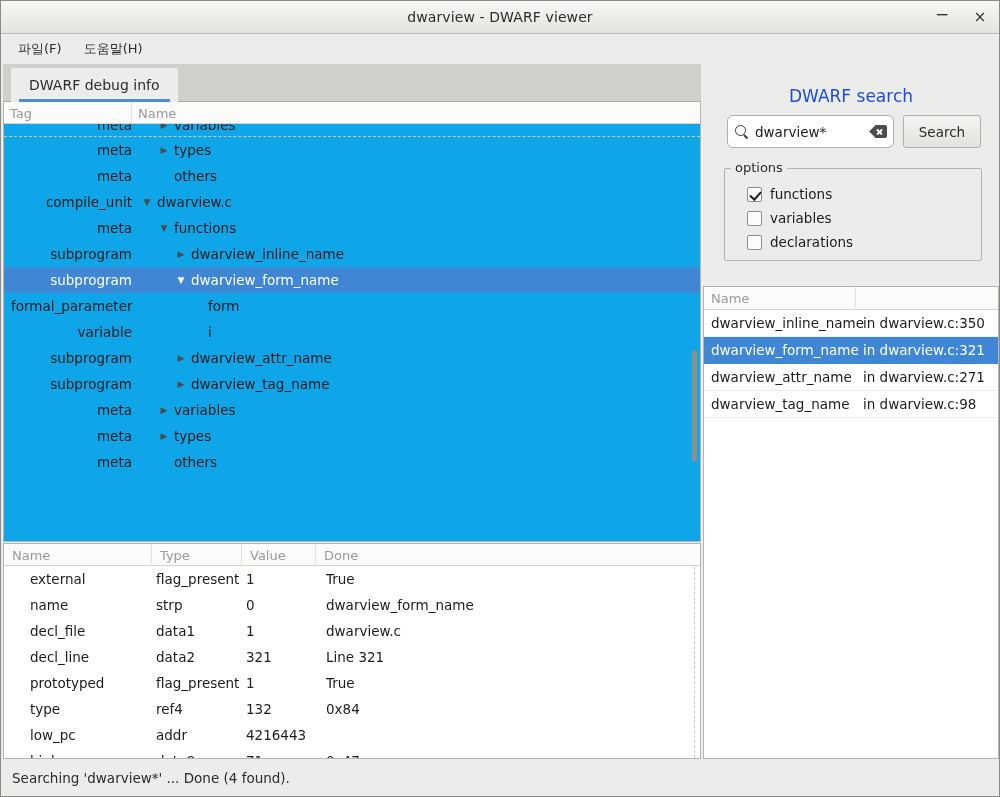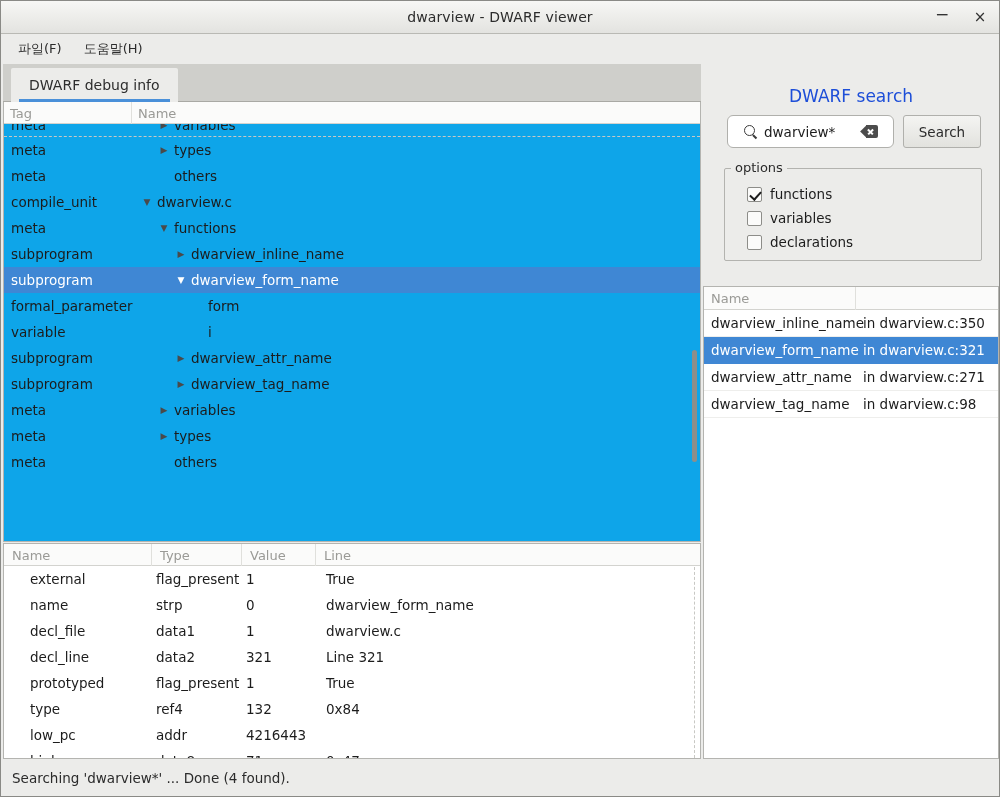--- a/index.html
+++ b/index.html
@@ -91,21 +91,21 @@
   .th.name { flex: 1; border-right: none; }
 
   .tree-body { position: relative; height: 417px; overflow: hidden; }
   .trow {
     display: flex; height: 26px; align-items: center;
     font-size: 13.5px; color: #1c1c1c;
   }
   .trow.clip-top { height: 13px; align-items: flex-start; overflow: hidden; }
   .trow.clip-top .tcell { margin-top: -7px; }
   .trow.sel { background: #3f87d4; color: #ffffff; }
-  .tcell.tag { width: 128px; padding-left: 7px; }
+  .tcell.tag { width: 128px; padding-left: 7px; text-align: right; }
   .tcell.nm { flex: 1; display: flex; align-items: center; }
   .tri {
     display: inline-block; width: 14px; text-align: center;
     font-size: 9px; color: #4a4a4a; margin-right: 3px;
   }
   .trow.sel .tri { color: #ffffff; }
   .tri.blank { color: transparent; }
   .dashed-sep {
     position: absolute; left: 0; right: 0; top: 12px; height: 0;
     border-top: 1px dashed #c8c8c4;
@@ -151,21 +151,21 @@
     position: absolute; left: 0; top: 22px; width: 296px;
     text-align: center; font-size: 17px; color: #1d4ed8;
   }
   .search-row {
     position: absolute; left: 24px; top: 51px; width: 254px; height: 33px;
     display: flex; gap: 9px;
   }
   .search-input-wrap {
     width: 167px; height: 33px; background: #ffffff;
     border: 1px solid #b0b0ac; border-radius: 6px;
-    display: flex; align-items: center; padding: 0 15px;
+    display: flex; align-items: center; padding: 0 6px;
   }
   .mag {
     width: 15px; height: 15px; flex: 0 0 15px; margin-right: 6px;
     position: relative;
   }
   .mag::before {
     content: ""; position: absolute; left: 1px; top: 1px;
     width: 9px; height: 9px; border: 1.6px solid #3a3a3a; border-radius: 50%;
   }
   .mag::after {
@@ -401,21 +401,21 @@
           </div>
         </div>
       <div class="tree-scroll"></div>
     </div>
 
     <div class="attr">
       <div class="attr-header">
         <div class="ah c0">Name</div>
         <div class="ah c1">Type</div>
         <div class="ah c2">Value</div>
-        <div class="ah c3">Line</div>
+        <div class="ah c3">Done</div>
       </div>
       <div id="attr-body">
           <div class="arow">
             <div class="acell c0">external</div>
             <div class="acell c1">flag_present</div>
             <div class="acell c2">1</div>
             <div class="acell c3">True</div>
           </div>
           <div class="arow">
             <div class="acell c0">name</div>

